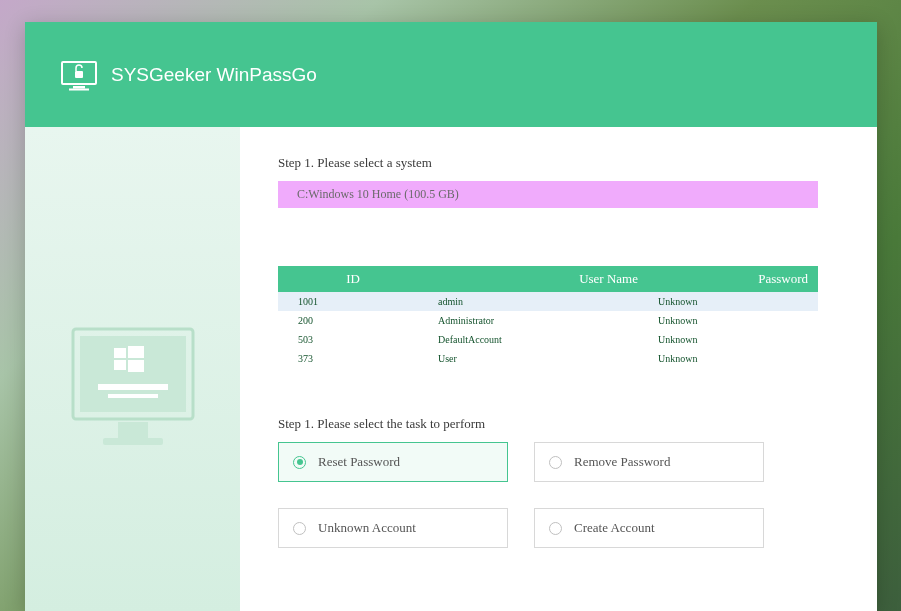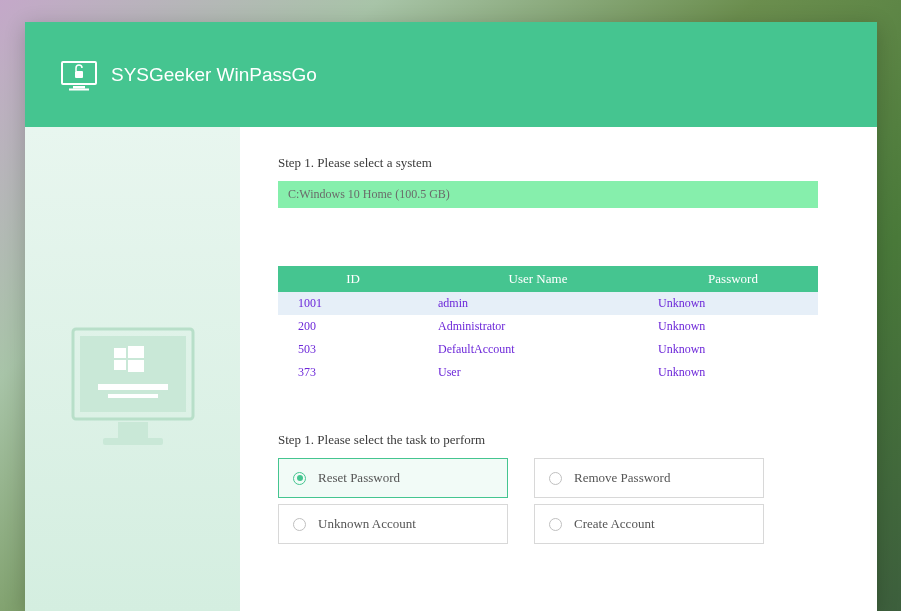--- a/index.html
+++ b/index.html
@@ -65,59 +65,59 @@
       flex: 1;
       padding: 28px 24px 20px 38px;
       overflow: hidden;
     }
     .step-label {
       font-size: 13px;
       color: #3a3a3a;
       margin-bottom: 10px;
     }
     .system-select {
-      background: #86efac;
+      background: #f0abfc;
       border: none;
-      padding: 6px 10px;
+      padding: 6px 19px;
       font-size: 12px;
       color: #6a6a6a;
       width: 540px;
       margin-bottom: 58px;
       cursor: pointer;
     }
     .user-table {
       width: 540px;
       border-collapse: collapse;
       margin-bottom: 48px;
     }
     .user-table thead tr {
       background: #45c590;
       color: #fff;
     }
     .user-table th {
-      text-align: center;
+      text-align: right;
       font-weight: 400;
       font-size: 13px;
       padding: 5px 10px;
     }
     .user-table th:nth-child(1) { width: 150px; text-align: center; }
     .user-table th:nth-child(2) { width: 220px; }
     .user-table th:nth-child(3) { }
     .user-table td {
-      font-size: 12px;
-      color: #6d28d9;
+      font-size: 10px;
+      color: #14532d;
       padding: 4px 10px;
     }
     .user-table tbody tr { cursor: pointer; }
     .user-table tbody tr.selected { background: #e6eff8; }
     .user-table td:nth-child(1) { padding-left: 20px; }
     .task-grid {
       display: grid;
       grid-template-columns: 230px 230px;
-      gap: 6px 26px;
+      gap: 26px 26px;
       margin-top: 2px;
     }
     .task-option {
       border: 1px solid #d8d8d8;
       padding: 11px 14px;
       display: flex;
       align-items: center;
       gap: 12px;
       font-size: 13px;
       color: #555;

